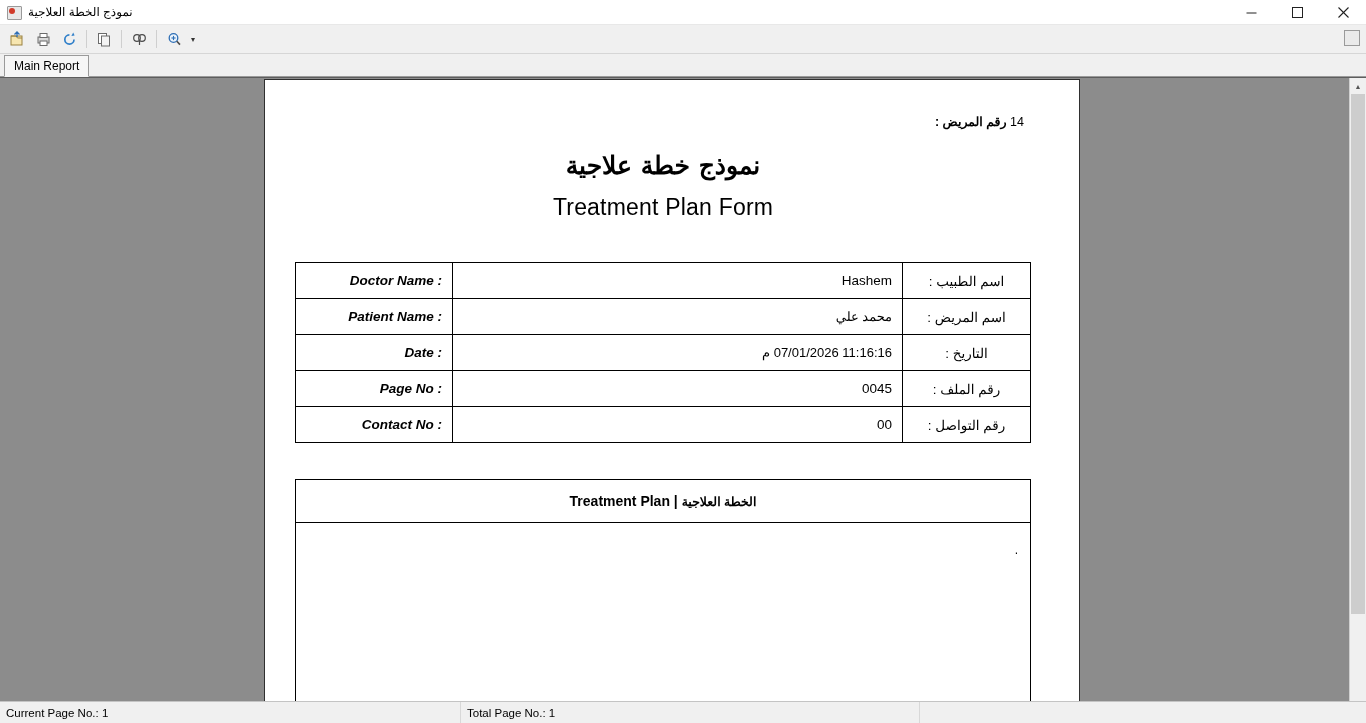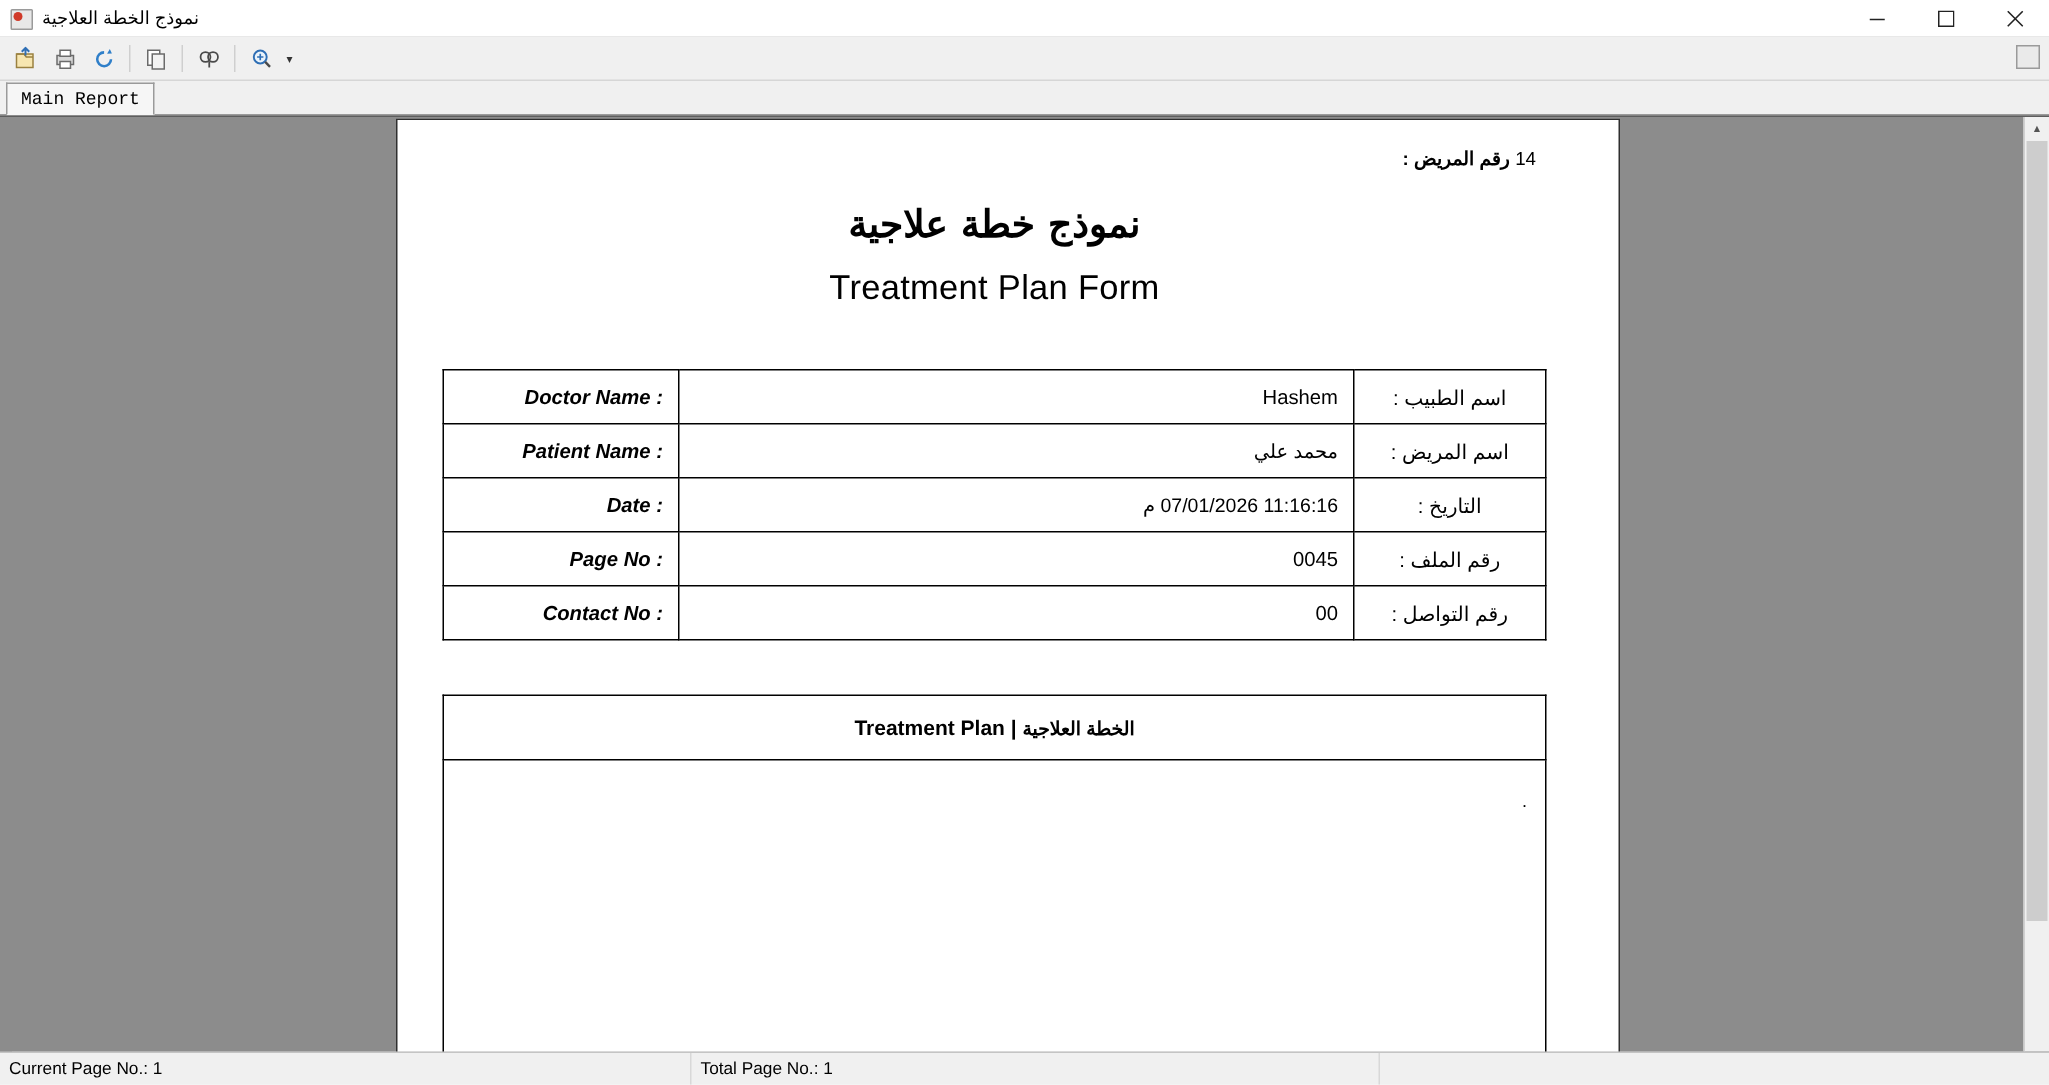--- a/index.html
+++ b/index.html
@@ -129,21 +129,20 @@
 
   
   .tabstrip {
     height: 22px;
     background: #f0f0f0;
     border-bottom: 1px solid #9a9a9a;
     display: flex;
     align-items: flex-end;
     padding-left: 4px;
     flex: none;
-    font-family: Liberation Mono, monospace;
   }
   .tab {
     height: 20px;
     padding: 0 9px;
     background: #f6f6f6;
     border: 1px solid #9a9a9a;
     border-bottom: 1px solid #f6f6f6;
     display: flex;
     align-items: center;
     font-size: 12px;
@@ -177,21 +176,21 @@
     bottom: 0;
   }
 
   .patient-no {
     text-align: right;
     direction: rtl;
     font-size: 12.5px;
     font-weight: bold;
     color: #000;
     padding-right: 8px;
-    margin-top: 2px;
+    margin-top: 18px;
   }
   .patient-no .num {
     font-weight: normal;
     margin-right: 6px;
   }
 
   .title-ar {
     text-align: center;
     font-family: "DejaVu Serif", "Liberation Serif", serif;
     font-size: 25px;

